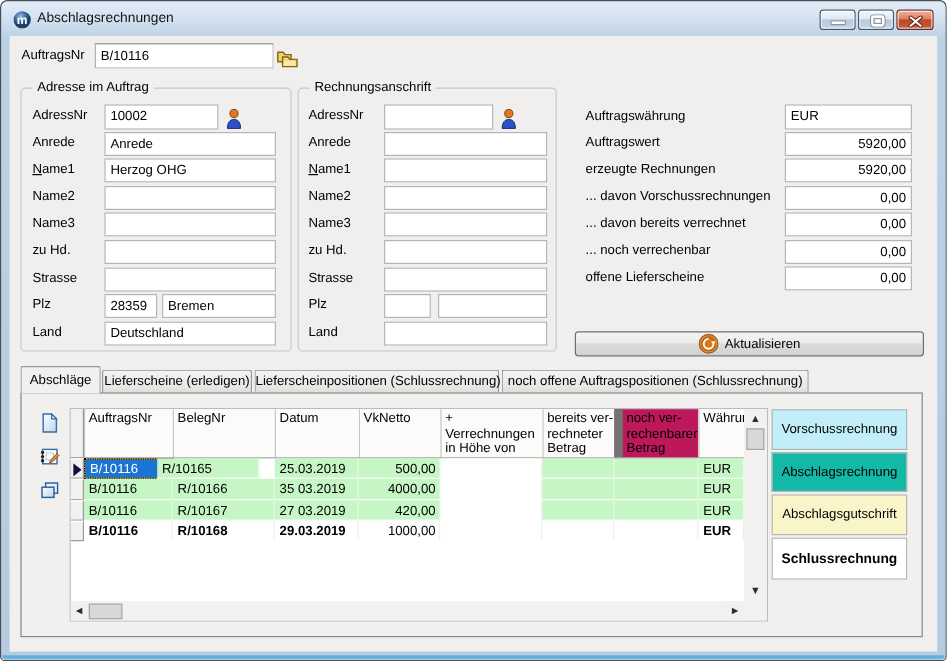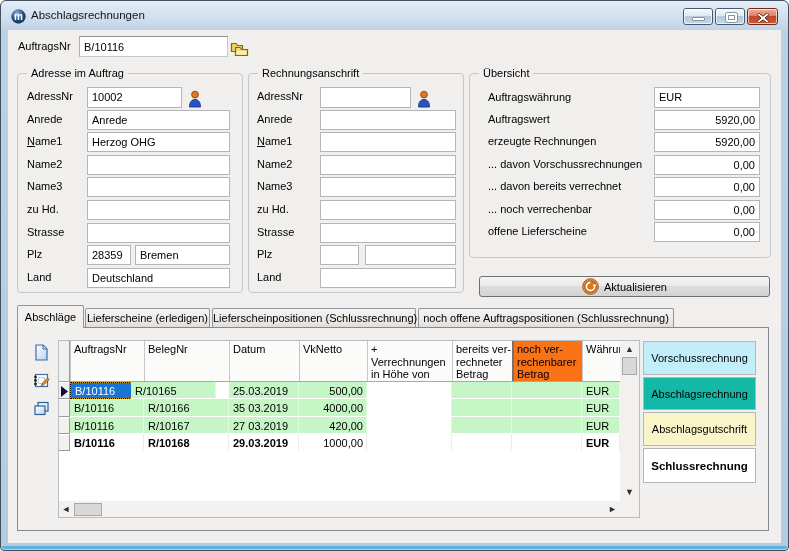--- a/index.html
+++ b/index.html
@@ -99,23 +99,20 @@
   </svg>
 
   <div class="grp" style="left:17px;top:73px;width:226px;height:220px">
       <span class="gt">Adresse im Auftrag</span>
     </div>
 
   <div class="grp" style="left:248px;top:73px;width:216px;height:220px">
       <span class="gt">Rechnungsanschrift</span>
     </div>
 
-  <div class="grp" style="left:469px;top:73px;width:302px;height:185px">
-      <span class="gt">Übersicht</span>
-    </div>
 
   <div id="g1rows">
     <div class="lbl" style="left:27px;top:90px">AdressNr</div>
       <div class="inp" style="left:87px;top:87px;width:95px;height:21px">10002</div>
     <svg class="abs" style="left:188px;top:90px" width="14" height="18" viewBox="0 0 14 18">
         <circle cx="7" cy="4.6" r="3.4" fill="#e07820" stroke="#7c3c08" stroke-width=".8"></circle>
         <path d="M1.5 17 c0-5 2.2-7.5 5.5-7.5 s5.5 2.5 5.5 7.5 z" fill="#2b52c4" stroke="#132a6b" stroke-width=".8"></path>
       </svg>
     <div class="lbl" style="left:27px;top:113px">Anrede</div>
       <div class="inp" style="left:87px;top:110px;width:143px;height:20px">Anrede</div>
@@ -218,21 +215,21 @@
 
   <div id="grid" class="abs">
 
     <div class="gcell ind" style="left:0;top:0;width:11px;height:41px;border-top:none"></div>
     <div class="gcell hdr" style="left:11px;top:0;width:74px;height:41px;border-left:1px solid #c6c6c6;background:#fbfbfa">AuftragsNr</div>
     <div class="gcell hdr" style="left:85px;top:0;width:85px;height:41px;border-left:1px solid #c6c6c6;background:#fbfbfa">BelegNr</div>
     <div class="gcell hdr" style="left:240px;top:0;width:68px;height:41px;border-left:1px solid #c6c6c6;background:#fbfbfa">VkNetto</div>
     <div class="gcell hdr" style="left:170px;top:0;width:70px;height:41px;border-left:1px solid #c6c6c6;background:#fbfbfa">Datum</div>
     <div class="gcell hdr" style="left:308px;top:0;width:85px;height:41px;border-left:1px solid #c6c6c6;background:#fbfbfa">+<br>Verrechnungen<br>in Höhe von</div>
     <div class="gcell hdr" style="left:393px;top:0;width:60px;height:41px;border-left:1px solid #c6c6c6;background:#fbfbfa">bereits ver-<br>rechneter<br>Betrag</div>
-    <div class="gcell hdr" style="left:453px;top:0;width:70px;height:41px;border-left:2px solid #737373;background:#f97316">noch ver-<br>rechenbarer<br>Betrag</div>
+    <div class="gcell hdr" style="left:453px;top:0;width:70px;height:41px;border-left:7px solid #737373;background:#be185d">noch ver-<br>rechenbarer<br>Betrag</div>
     <div class="gcell hdr" style="left:523px;top:0;width:38px;height:41px;border-left:1px solid #c6c6c6;background:#fbfbfa">Währung</div>
     <div class="abs" style="left:0;top:40px;width:561px;height:1px;background:#a9a9a9"></div>
 
     <div class="gcell ind" style="left:0;top:41px;width:11px;height:17px"><svg width="7" height="11" viewBox="0 0 7 11" style="margin:3px 0 0 2px">
           <path d="M0 0 L7 5.5 L0 11 Z" fill="#10103a"></path>
         </svg></div>
     <div class="gcell ind" style="left:0;top:58px;width:11px;height:18px"></div>
     <div class="gcell ind" style="left:0;top:76px;width:11px;height:17px"></div>
     <div class="gcell ind" style="left:0;top:93px;width:11px;height:17px"></div>
 

